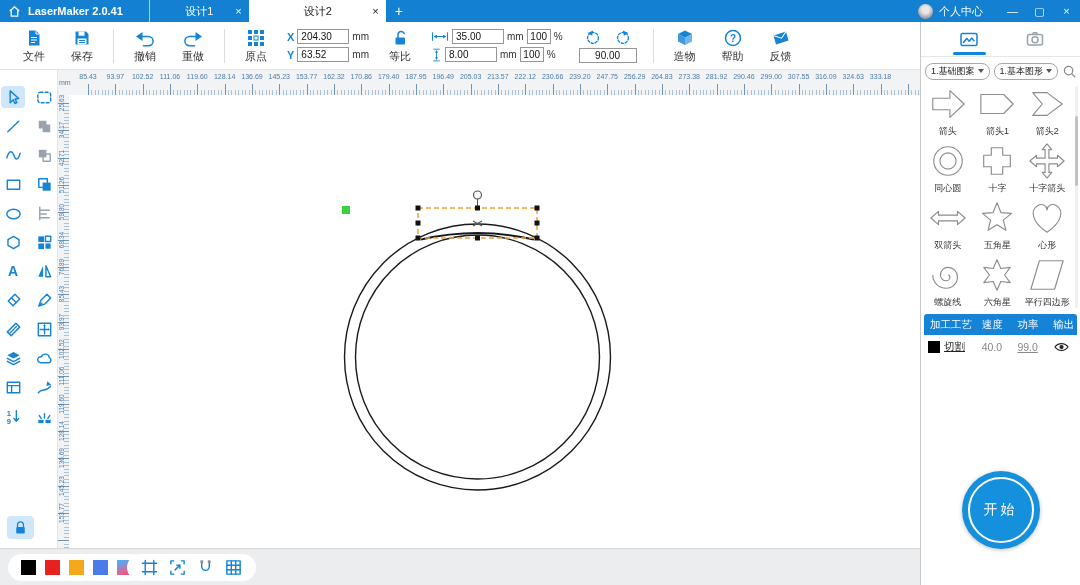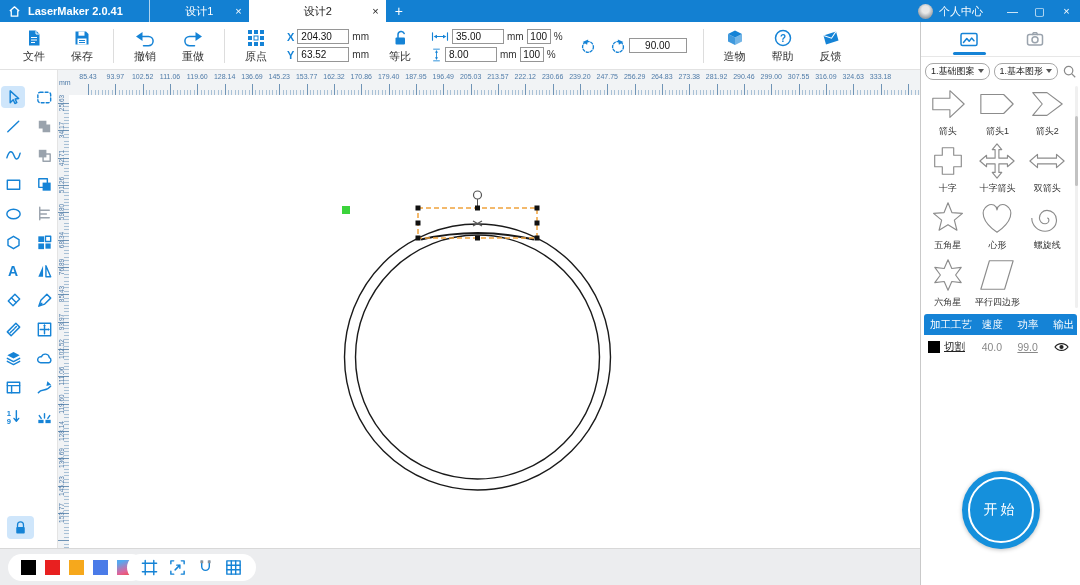--- a/index.html
+++ b/index.html
@@ -31,21 +31,21 @@
     display:flex; align-items:center; padding-left:10px; }
   .tbtn { display:flex; flex-direction:column; align-items:center; width:48px; gap:1px;
     color:#333; font-size:11px; }
   .sep { width:1px; height:34px; background:#ddd; margin:0 7px; }
   .grp { display:flex; flex-direction:column; gap:3px; margin:0 7px; }
   .frow { display:flex; align-items:center; gap:3px; font-size:10px; color:#333; }
   .xy { color:#1583d6; font-weight:bold; font-size:11px; }
   .ibox { border:1px solid #969696; height:15px; font-size:10px; padding:0 3px;
     background:#fff; display:flex; align-items:center; color:#111; }
   .w52 { width:52px; } .w24 { width:24px; justify-content:center; }
-  .rot { display:flex; flex-direction:row; align-items:center; gap:2px; margin:0 9px; }
+  .rot { display:flex; flex-direction:column; align-items:center; gap:2px; margin:0 9px; }
   .roticons { display:flex; gap:12px; }
   .rotfield { width:58px; justify-content:center; }
 
   
   .workarea { position:relative; height:478px; background:#f1f3f5; overflow:hidden; }
   .tools { position:absolute; left:0; top:0; bottom:0; width:58px; background:#fff;
     border-right:1px solid #e4e4e4; padding-top:16px; }
   .toolgrid { display:grid; grid-template-columns:24px 24px; justify-content:center;
     column-gap:7px; row-gap:7px; }
   .tool { width:24px; height:22px; display:flex; align-items:center; justify-content:center;
@@ -604,20 +604,27 @@
       <div class="shape-label">箭头1</div>
     </div>
     <div class="shape-cell">
       <svg width="42" height="38" viewBox="0 0 40 40">
             <path d="M5 8 H20 L36 20 L20 32 H5 L15 20 Z" class="shp"></path>
           </svg>
       <div class="shape-label">箭头2</div>
     </div>
     <div class="shape-cell">
       <svg width="42" height="38" viewBox="0 0 40 40">
+            <circle cx="20" cy="20" r="15" class="shp"></circle>
+            <circle cx="20" cy="20" r="8.5" class="shp"></circle>
+          </svg>
+      <div class="shape-label">同心圆</div>
+    </div>
+    <div class="shape-cell">
+      <svg width="42" height="38" viewBox="0 0 40 40">
             <path d="M14 6 H26 V14 H34 V26 H26 V34 H14 V26 H6 V14 H14 Z" class="shp"></path>
           </svg>
       <div class="shape-label">十字</div>
     </div>
     <div class="shape-cell">
       <svg width="42" height="38" viewBox="0 0 40 40">
             <path d="M20 2 L25 8 H22 V17 H31 V14 L38 20 L31 26 V23 H22 V32 H25 L20 38 L15 32 H18 V23 H9 V26 L2 20 L9 14 V17 H18 V8 H15 Z" class="shp"></path>
           </svg>
       <div class="shape-label">十字箭头</div>
     </div>

